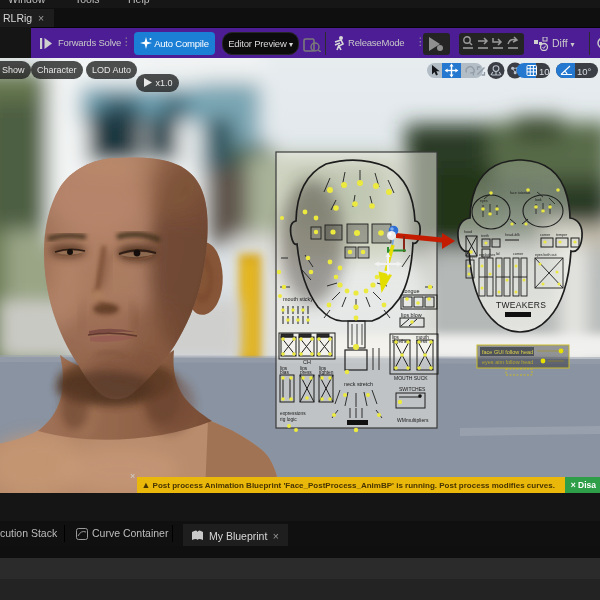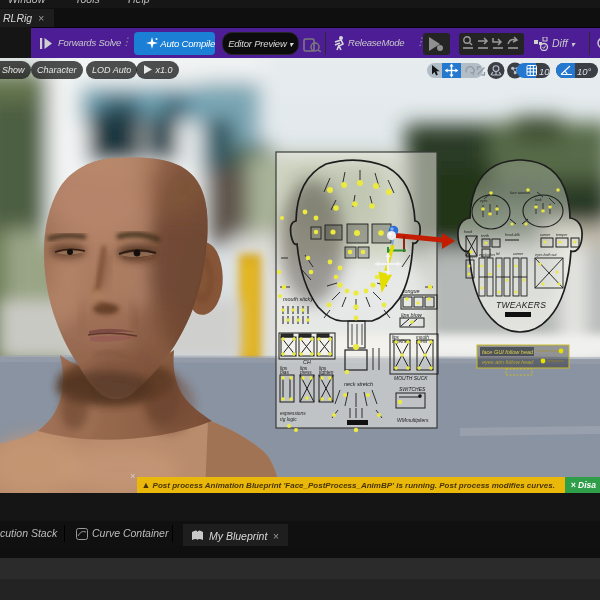--- a/index.html
+++ b/index.html
@@ -1,25 +1,25 @@
 <!DOCTYPE html>
 <html><head>
 <meta charset="utf-8">
 <style>
 html,body{margin:0;padding:0;width:600px;height:600px;overflow:hidden;background:#151515;font-family:"Liberation Sans",sans-serif;}
 *{box-sizing:border-box;}
-#stage{position:relative;width:600px;height:600px;font-style:italic;}
+#stage{position:relative;width:600px;height:600px;}
 
 #menubar{position:absolute;top:0;left:0;width:600px;height:8px;background:#161616;color:#bdbdbd;font-size:10.5px;overflow:hidden;}
 #menubar span{position:absolute;top:-7px;}
 #tabrow{position:absolute;top:8px;left:0;width:600px;height:19px;background:#0f0f0f;}
 #tab1{position:absolute;left:0;top:1px;height:18px;background:#1d1d1d;color:#d6d6d6;font-size:10.5px;padding:3px 10px 0 3px;}
 #toolbar{position:absolute;top:27px;left:0;width:600px;height:31px;background:#4c1d95;border-top:1px solid #050505;color:#c9c9c9;font-size:10.5px;margin-left:31px;}
 .tbtxt{position:absolute;top:9px;}
-#autocompile{position:absolute;left:103px;top:4px;width:81px;height:23px;background:#1b7fd6;border-radius:4px;color:#fff;font-size:9.5px;line-height:23px;text-align:right;letter-spacing:-0.2px;}
+#autocompile{position:absolute;left:103px;top:4px;width:81px;height:23px;background:#1b7fd6;border-radius:4px;color:#fff;font-size:9.5px;line-height:23px;text-align:center;letter-spacing:-0.2px;}
 #edprev{position:absolute;left:191px;top:4px;width:77px;height:23px;background:#0c0c0c;border:1px solid #262626;border-radius:10px;color:#d9d9d9;font-size:9.5px;line-height:21px;text-align:center;letter-spacing:-0.2px;}
 .sep{position:absolute;top:4px;width:1px;height:23px;background:#2c2c2c;}
 .iconbox{position:absolute;top:5px;height:22px;background:#242424;border-radius:3px;}
 
 #viewport{position:absolute;top:58px;left:0;width:600px;height:435px;overflow:hidden;}
 .vpill{position:absolute;background:rgba(30,30,30,0.78);color:#e6e6e6;font-size:9px;border-radius:9px;height:18px;line-height:18px;padding:0 6px;}
 
 #warnbar{position:absolute;left:137px;top:477px;width:463px;height:16px;background:#eab80a;color:#483400;font-size:8px;line-height:16px;font-weight:bold;}
 #warnx{position:absolute;left:130px;top:471px;color:#cfcfcf;font-size:9px;}
 #disbtn{position:absolute;right:0;top:0;height:24px;background:#2f9e49;color:#fff;padding:0 4px 2px 6px;font-size:8.5px;line-height:16px;font-weight:bold;}
@@ -604,21 +604,21 @@
         <circle cx="543" cy="361" r="2.4" fill="#e8e000"></circle>
         <line x1="548" y1="361" x2="564" y2="361" stroke="#837b38" stroke-width="1"></line>
         <rect x="506" y="369" width="26" height="6" fill="none" stroke="#c8ba28" stroke-dasharray="2,1.5" stroke-width="1"></rect>
       </g>
     </svg>
 
     
     <div class="vpill" style="left:-8px;top:3px;padding-left:10px;">Show</div>
     <div class="vpill" style="left:31px;top:3px;">Character</div>
     <div class="vpill" style="left:86px;top:3px;">LOD Auto</div>
-    <div class="vpill" style="left:136px;top:3px;padding-left:8px;"><svg width="9" height="9" style="vertical-align:-1px">
+    <div class="vpill" style="left:136px;top:16px;padding-left:8px;"><svg width="9" height="9" style="vertical-align:-1px">
           <polygon points="0,0 8,4.5 0,9" fill="#e8e8e8"></polygon>
         </svg> x1.0</div>
     
     <svg style="position:absolute;left:420px;top:2px" width="180" height="20">
       <rect x="7" y="3" width="56" height="15" rx="7.5" fill="#aeb8c2" opacity="0.92"></rect>
       <rect x="22" y="3" width="19" height="15" fill="#2478d0"></rect>
       <path d="M12,5 l0,9.5 l2.5,-2.5 l1.6,3.4 l1.8,-0.9 l-1.6,-3.3 l3.4,0 Z" fill="#15171a"></path>
       <g stroke="#fff" stroke-width="1.4">
           <line x1="31.5" y1="6" x2="31.5" y2="15"></line>
           <line x1="27" y1="10.5" x2="36" y2="10.5"></line>

